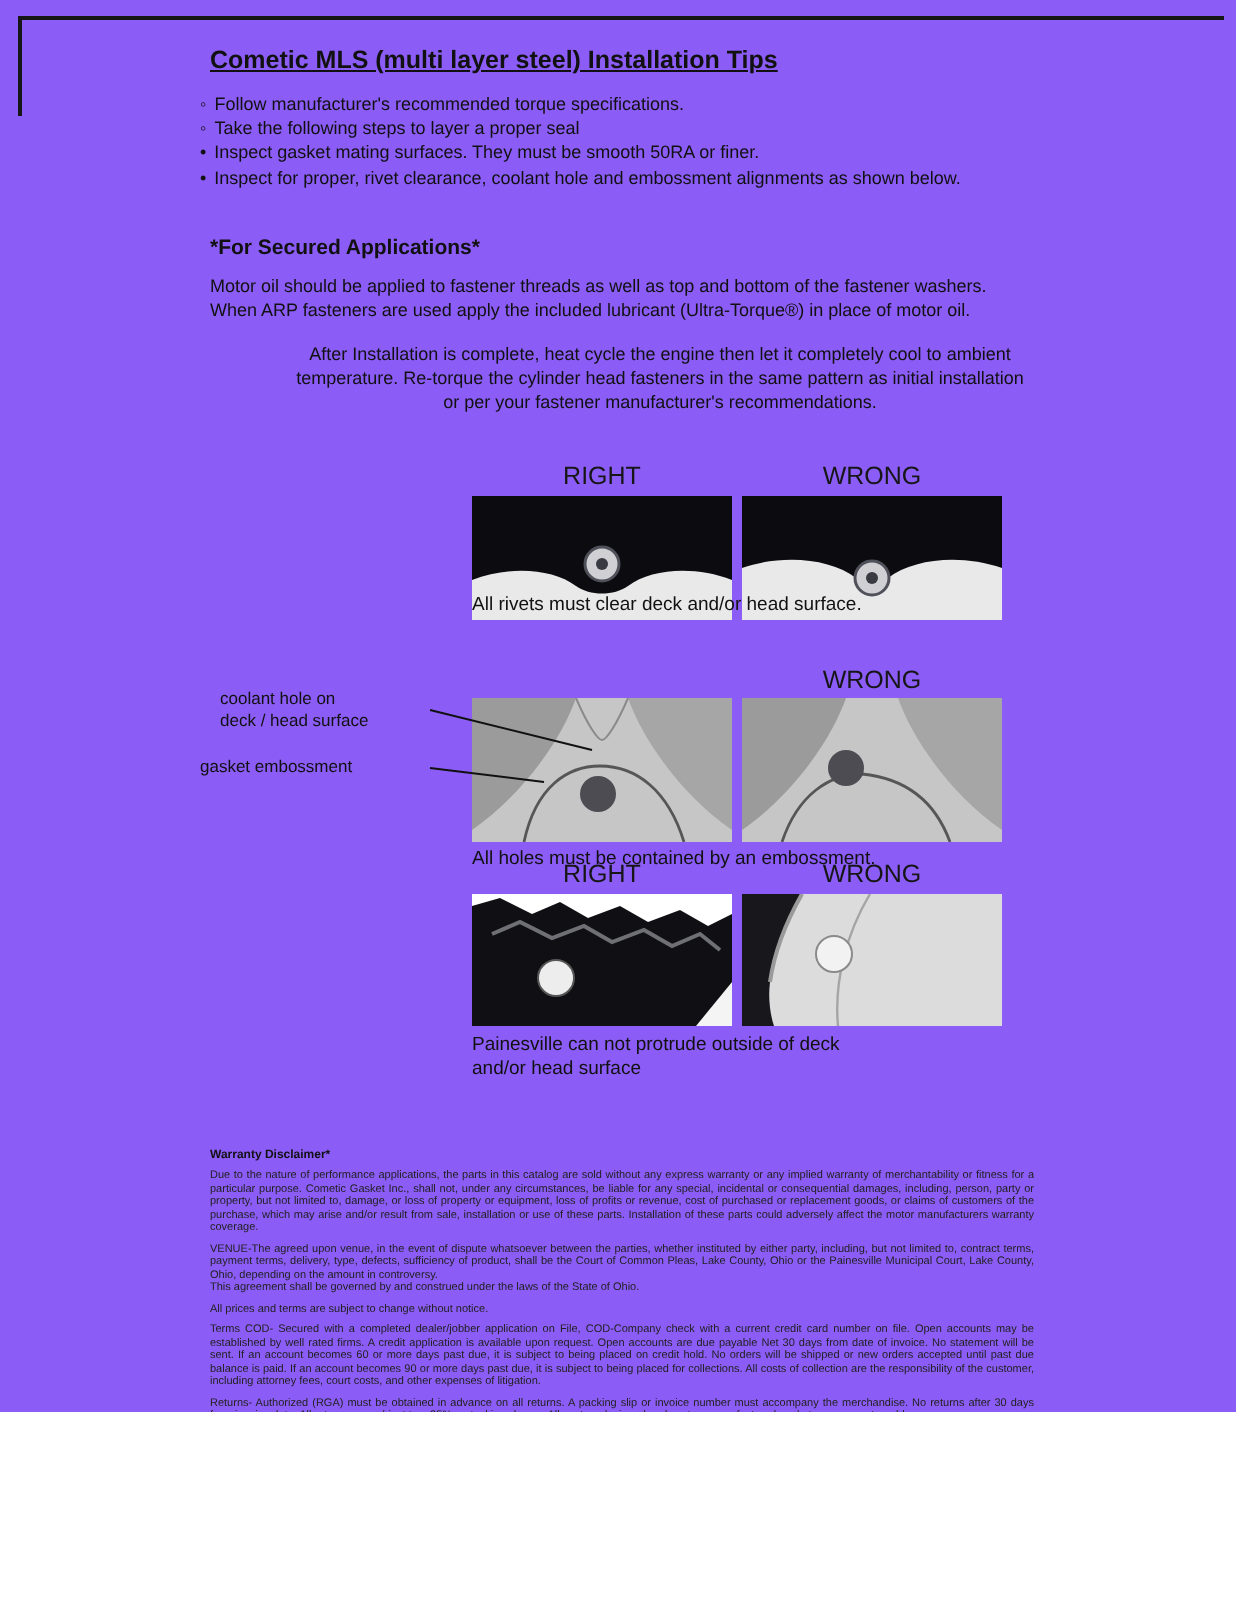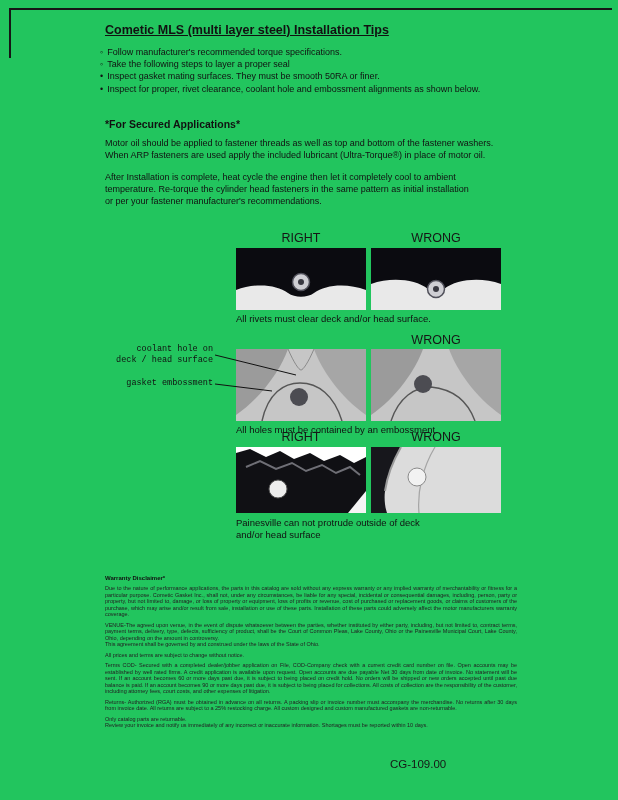--- a/index.html
+++ b/index.html
@@ -2,62 +2,62 @@
 <html><head>
 <meta charset="utf-8">
 <style>
   * { margin:0; padding:0; box-sizing:border-box; }
   html,body { background:#ffffff; }
   body {
     width:618px; height:800px;
     font-family:"Liberation Sans", sans-serif;
     color:#111;
   }
-  .page { position:relative; width:618px; height:800px; background:#22c55e; overflow:hidden; }
+  .page { position:relative; width:618px; height:706px; background:#8b5cf6; overflow:hidden; }
 
   .mark-top  { position:absolute; left:9px;  top:8px;  width:603px; height:2px; background:#161616; }
   .mark-left { position:absolute; left:9px;  top:8px;  width:2px;   height:50px; background:#161616; }
 
   .title {
     position:absolute; left:105px; top:23px;
     font-size:12.5px; font-weight:bold; text-decoration:underline;
   }
 
   .tips { position:absolute; left:100px; top:46px; font-size:9px; line-height:12.2px; }
   .tip.l1::before { content:"◦"; margin-right:4px; }
   .tip.l2 { }
   .tip.l2::before { content:"•"; margin-right:4px; }
 
   .diesel-h { position:absolute; left:105px; top:118px; font-size:10.5px; font-weight:bold; }
   .para { position:absolute; left:105px; width:450px; font-size:9px; line-height:12.2px; white-space:pre-line; }
   .p1 { top:137px; }
-  .p2 { top:171px; }
+  .p2 { top:171px;text-align:center; }
   .note { top:213px; }
 
   .lbl { position:absolute; width:130px; text-align:center; font-size:12.5px; color:#161616; }
   .right1 { left:236px; top:231px; }
   .wrong1 { left:371px; top:231px; }
   .wrong2 { left:371px; top:333px; }
   .right3 { left:236px; top:430px; }
   .wrong3 { left:371px; top:430px; }
 
   .img { position:absolute; width:130px; }
   .img svg { display:block; width:100%; height:100%; }
   .r1 { top:248px; height:62px; }
   .r2 { top:349px; height:72px; }
   .r3 { top:447px; height:66px; }
   .col-l { left:236px; }
   .col-r { left:371px; }
 
   .caption { position:absolute; left:236px; font-size:9.5px; white-space:pre-line; line-height:12px; }
-  .cap1 { top:313px; }
+  .cap1 { top:297px; }
   .cap2 { top:424px; }
   .cap3 { top:517px; }
 
-  .anno { position:absolute; font-size:8.5px; line-height:10.5px; text-align:right; white-space:pre-line;font-family:Liberation Mono, monospace; }
+  .anno { position:absolute; font-size:8.5px; line-height:10.5px; text-align:left; white-space:pre-line; }
   .anno1 { left:110px; top:344px; width:103px; }
   .anno2 { left:100px; top:378px; width:113px; }
   .leaders { position:absolute; left:214px; top:348px; width:84px; height:50px; z-index:4; }
 
   .disclaimer { position:absolute; left:105px; top:575px; width:412px; }
   .disc-h { font-size:6px; font-weight:bold; margin-bottom:4px; }
   .disclaimer p {
     font-size:5.5px; line-height:6.5px; margin:0 0 4px 0;
     text-align:justify; white-space:pre-line; color:#222;
   }

